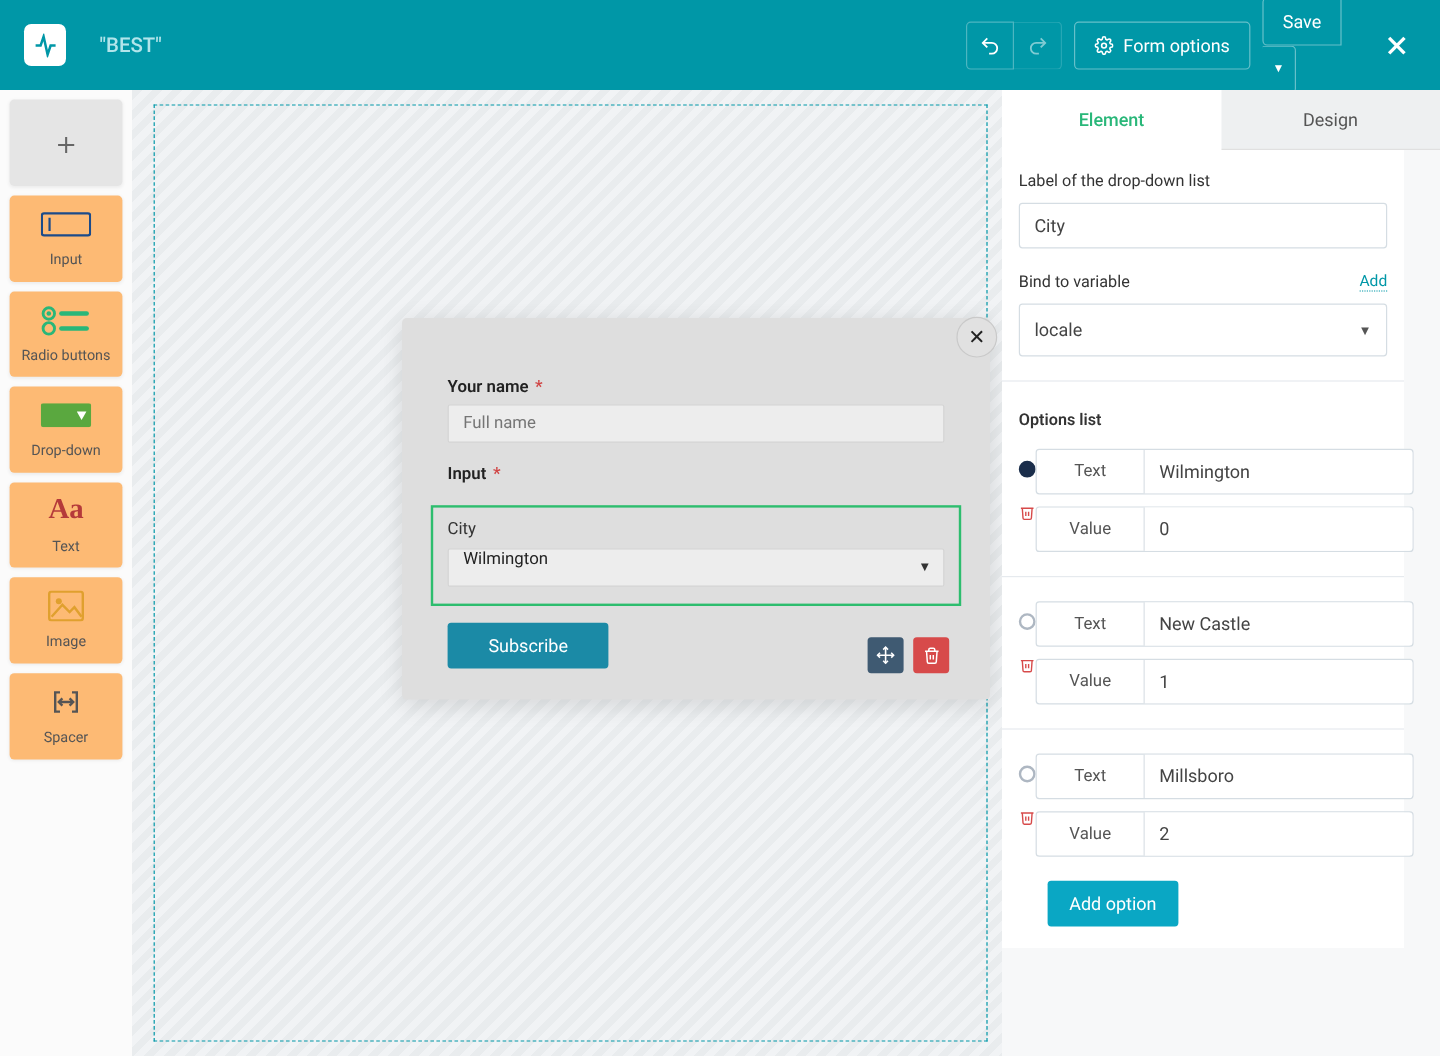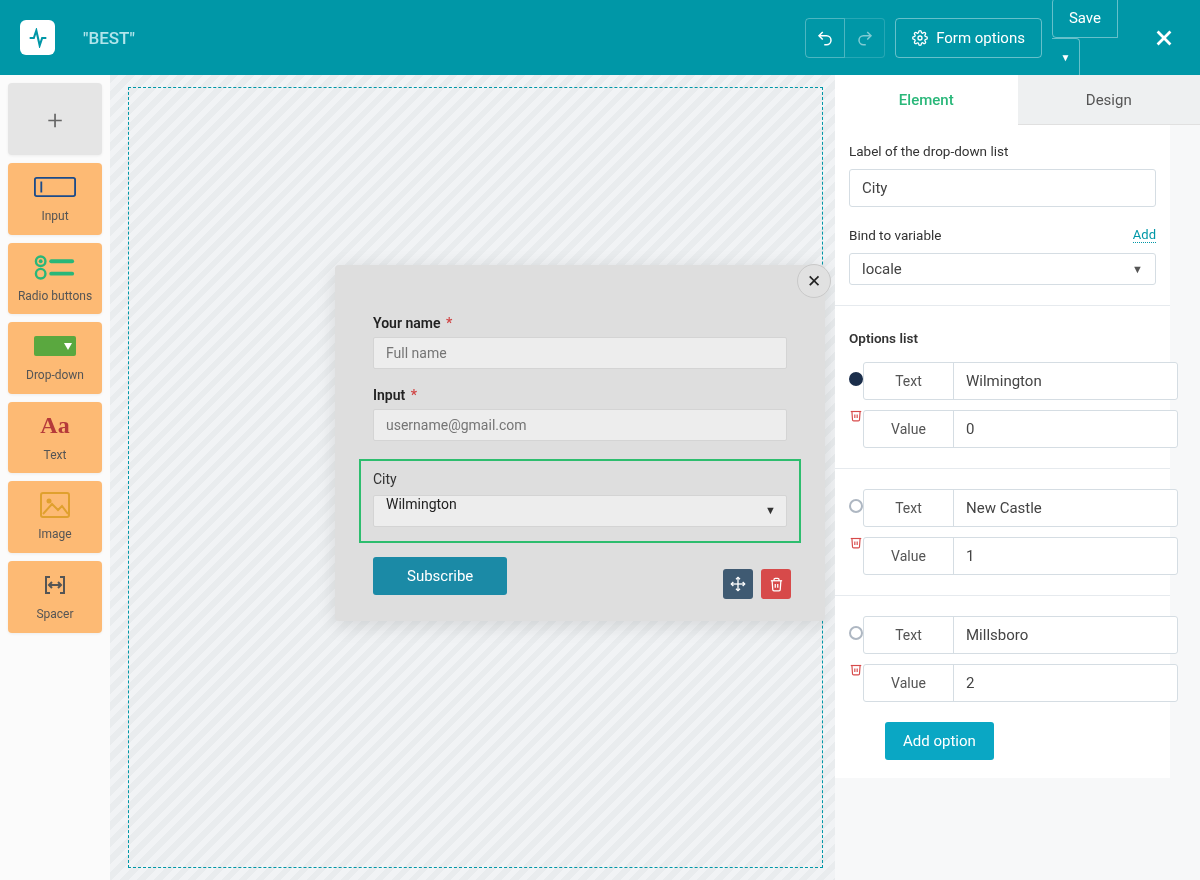--- a/index.html
+++ b/index.html
@@ -49,34 +49,34 @@
   .sidebar { width:365px; background:#f7f8f9; display:flex; flex-direction:column;}
   .tabs { display:flex; height:50px; }
   .tab { flex:1; display:flex; align-items:center; justify-content:center; font-size:15px; cursor:pointer; border-bottom:1px solid #e0e0e0;}
   .tab.active { background:#fff; color:#29b779; font-weight:500; border-bottom-color:#fff;}
   .tab.inactive { color:#555; background:#eef0f1;}
   .panel { background:#fff; margin:0 10px 10px 0; padding: 18px 14px; }
   .panel-label { font-size:13.5px; color:#333; margin-bottom:10px;}
   .panel-input { width:100%; height:38px; border:1px solid #d5dde3; border-radius:3px; padding:0 12px; font-size:15px; color:#444;}
   .panel-row { display:flex; align-items:center; justify-content:space-between; margin-top:20px; margin-bottom:10px;}
   .link-add { color:#0097a7; font-size:13px; border-bottom:1px dotted #0097a7; cursor:pointer;}
-  .panel-select { width:100%; height:32px; border:1px solid #d5dde3; border-radius:3px; padding:0 12px; font-size:15px; color:#444; position:relative; display:flex; align-items:center;}
+  .panel-select { width:100%; height:44px; border:1px solid #d5dde3; border-radius:3px; padding:0 12px; font-size:15px; color:#444; position:relative; display:flex; align-items:center;}
   .panel-select .caret { position:absolute; right:12px; font-size:11px; color:#555;}
 
   .options-title { font-size:13.5px; color:#333; font-weight:600; margin:24px 0 16px;}
   .radio-col { width:32px; display:flex; flex-direction:column; align-items:center; padding-top:10px; gap:22px;}
   .radio { width:14px; height:14px; border-radius:50%; border:2px solid #aeb7c2; cursor:pointer;}
   .radio.checked { border-color:#1b2e4b; background:#1b2e4b;}
   .trash { color:#d74a4a; cursor:pointer; font-size:15px;}
   .opt-fields { flex:1; display:flex; flex-direction:column; gap:10px;}
   .kv { display:flex; border:1px solid #d5dde3; border-radius:3px; height:38px;}
   .kv .k { width:90px; display:flex; align-items:center; justify-content:center; color:#555; font-size:14px; border-right:1px solid #d5dde3;}
   .kv .v { flex:1; border:0; padding:0 12px; font-size:15px; color:#444; border-radius:0 3px 3px 0;}
   .opt-block { display:flex; gap:0; margin-bottom:20px;}
-  .add-option-btn { background:#0aa7c4; color:#fff; border:0; padding:10px 18px; font-size:15px; border-radius:3px; cursor:pointer; margin-left:36px;}
+  .add-option-btn { background:#0aa7c4; color:#fff; border:0; padding:10px 18px; font-size:15px; border-radius:3px; cursor:pointer; margin-left:24px;}
   hr.sep { border:0; border-top:1px solid #e6eaee; margin: 20px -14px;}
   .panel-scroll { overflow-y:auto; flex:1; padding-right:20px;}
 </style>
 </head>
 <body>
 
 <div class="topbar">
   <div class="logo-box">
     <svg viewBox="0 0 24 24" fill="none" stroke="currentColor" stroke-width="2.5">
         <polyline points="2 12 7 12 10 3 14 21 17 12 22 12"></polyline>
@@ -202,21 +202,20 @@
           <span>✕</span>
         </div>
 
       <div class="field-group">
         <div class="field-label"><span>Your name</span><span class="req"> *</span></div>
         <input class="field" disabled="" placeholder="Full name" style="">
       </div>
 
       <div class="field-group">
         <div class="field-label"><span>Input</span><span class="req"> *</span></div>
-        <input class="field" disabled="" placeholder="username@gmail.com" style="">
       </div>
 
       <div class="sel-wrap">
         <div class="field-label">City</div>
         <div class="field-sel">
           <span>Wilmington</span>
           <span class="sel-caret">▼</span>
         </div>
       </div>
 

